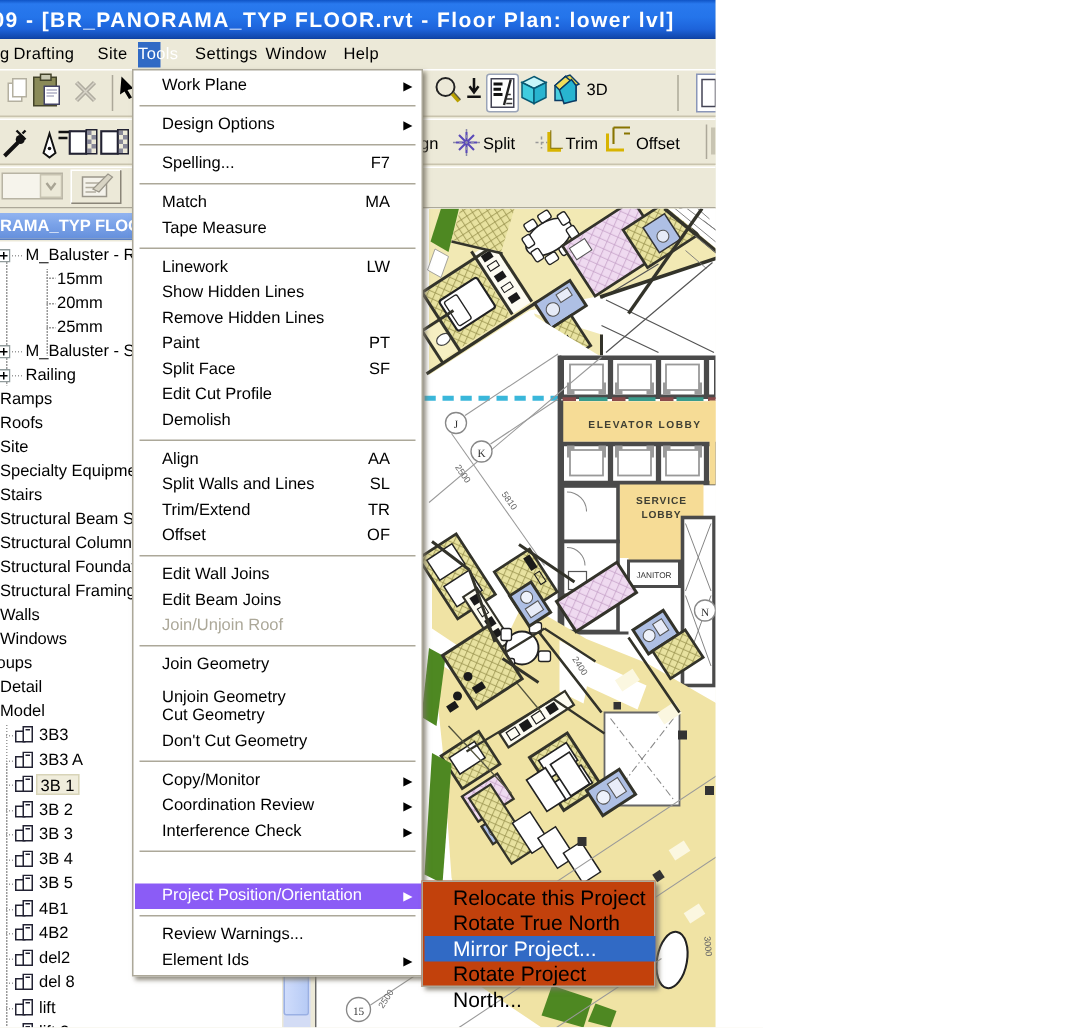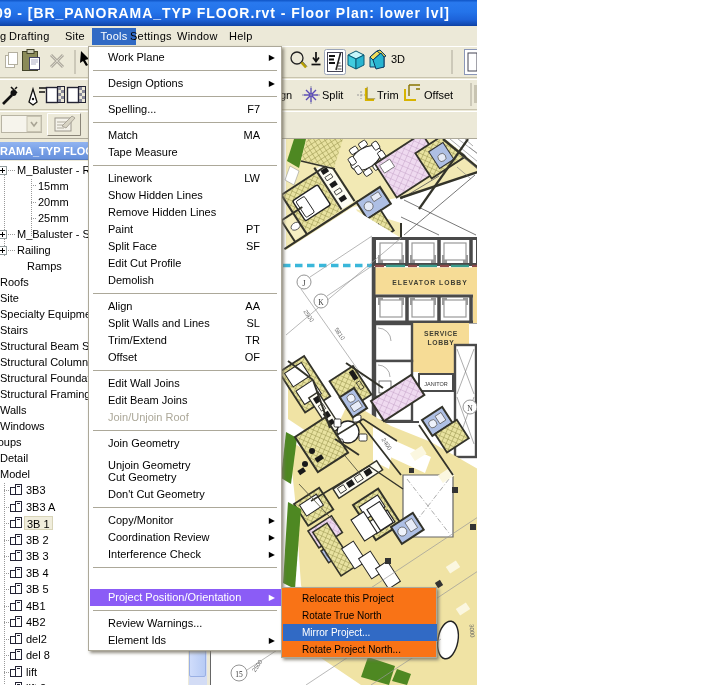--- a/index.html
+++ b/index.html
@@ -37,38 +37,38 @@
 #menu { position:absolute; left:88px; top:46px; width:194px; height:605px; background:#fff;
   border:1px solid #ACA899; box-shadow:2px 2px 3px rgba(120,115,100,0.8); z-index:10; font-size:11px; }
 .mi { position:absolute; left:1px; width:192px; height:17px; line-height:17px; color:#000; }
 .mi .t { position:absolute; left:18px; }
 .mi .s { position:absolute; right:22px; }
 .mi .a { position:absolute; right:7px; top:0px; font-size:8px; }
 .mi.gray { color:#ACA899; }
 .mi.hl { background:#8b5cf6; color:#fff; }
 .msep { position:absolute; left:4px; width:184px; height:1px; background:#ACA899; }
 
-#submenu { position:absolute; left:281px; top:587px; width:156px; height:71px; background:#f97316;
-  border:1px solid #ACA899; box-shadow:2px 2px 3px rgba(120,115,100,0.8); z-index:11; font-size:10px; }
+#submenu { position:absolute; left:281px; top:587px; width:156px; height:71px; background:#c2410c;
+  border:1px solid #ACA899; box-shadow:2px 2px 3px rgba(120,115,100,0.8); z-index:11; font-size:14px; }
 .si { position:absolute; left:1px; width:154px; height:17px; line-height:17px; color:#000; }
 .si .t { position:absolute; left:19px; }
 .si.hl { background:#316AC5; color:#fff; }
 </style>
 </head>
 <body>
 <div id="stage">
 <div id="app">
   <div id="title">
         <span>09 - [BR_PANORAMA_TYP FLOOR.rvt - Floor Plan: lower lvl]</span>
       </div>
   <div id="menubar">
     <div class="mitem" style="left:0px;">g</div>
     <div class="mitem" style="left:9px;">Drafting</div>
     <div class="mitem" style="left:65px;">Site</div>
-    <div class="mitem msel" style="left:92px; width:44px;">Tools</div>
+    <div class="mitem msel" style="left:92px; width:15px;">Tools</div>
     <div class="mitem" style="left:130px;">Settings</div>
     <div class="mitem" style="left:177px;">Window</div>
     <div class="mitem" style="left:229px;">Help</div>
   </div>
   <div class="tbrow" id="row1">
         <svg width="477" height="30" viewBox="0 0 477 30" style="position:absolute;top:0;left:0">
 
 <g stroke="#b4b0a0" fill="#fff" stroke-width="1">
   <rect x="5.5" y="8.5" width="9" height="12"></rect>
   <rect x="8.5" y="5.5" width="9" height="12"></rect>
@@ -220,21 +220,21 @@
             <line x1="2" y1="4.5" x2="7" y2="4.5" stroke="#000"></line>
             <line x1="4.5" y1="2" x2="4.5" y2="7" stroke="#000"></line>
           </svg>
           <div class="ti" style="left:17px; top:66px;">M_Baluster - Sq</div>
 <svg width="9" height="9" style="position:absolute;left:-2px;top:85px" viewBox="0 0 9 9">
             <rect x="0.5" y="0.5" width="8" height="8" fill="#fff" stroke="#919b9c"></rect>
             <line x1="2" y1="4.5" x2="7" y2="4.5" stroke="#000"></line>
             <line x1="4.5" y1="2" x2="4.5" y2="7" stroke="#000"></line>
           </svg>
           <div class="ti" style="left:17px; top:82px;">Railing</div>
-<div class="ti" style="left:0px; top:98px;padding-left:27px;">Ramps</div>
+<div class="ti" style="left:0px; top:98px;">Ramps</div>
 <div class="ti" style="left:0px; top:114px;">Roofs</div>
 <div class="ti" style="left:0px; top:130px;">Site</div>
 <div class="ti" style="left:0px; top:146px;">Specialty Equipment</div>
 <div class="ti" style="left:0px; top:162px;">Stairs</div>
 <div class="ti" style="left:0px; top:178px;">Structural Beam Sys</div>
 <div class="ti" style="left:0px; top:194px;">Structural Columns</div>
 <div class="ti" style="left:0px; top:210px;">Structural Foundatio</div>
 <div class="ti" style="left:0px; top:226px;">Structural Framing</div>
 <div class="ti" style="left:0px; top:242px;">Walls</div>
 <div class="ti" style="left:0px; top:258px;">Windows</div>

